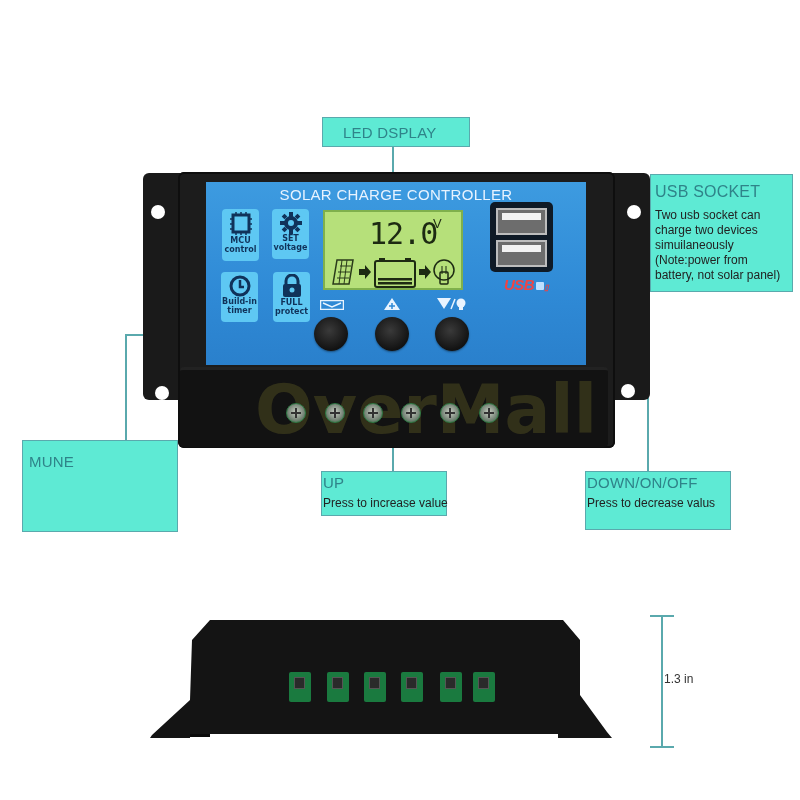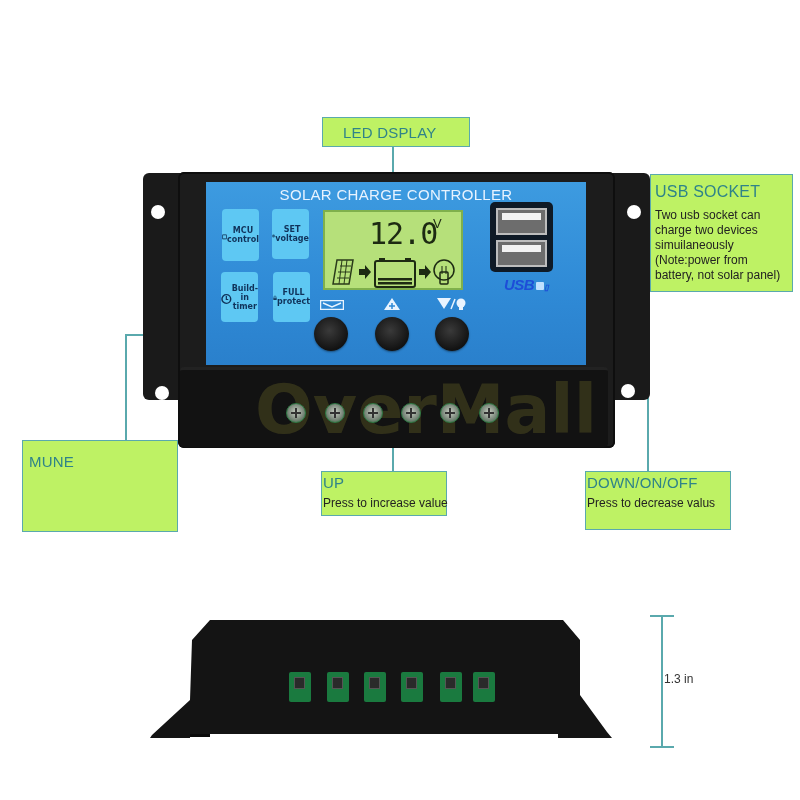--- a/index.html
+++ b/index.html
@@ -1,48 +1,48 @@
 <!DOCTYPE html>
 <html><head>
 <meta charset="utf-8">
 <style>
   * { box-sizing: border-box; margin: 0; padding: 0; }
   html, body { width: 800px; height: 800px; background: #ffffff; overflow: hidden; }
   body { position: relative; font-family: "Liberation Sans", sans-serif; color: #222; }
 
   .abs { position: absolute; }
-  .callout-box { position: absolute; border: 1.5px solid #5aa9ad; background: #bef264; }
+  .callout-box { position: absolute; border: 1.5px solid #5aa9ad; background: #5eead4; }
   .line-v { position: absolute; width: 1.5px; background: #5aa9ad; }
   .line-h { position: absolute; height: 1.5px; background: #5aa9ad; }
 
   .callout-title { color: #2f8389; font-size: 15px; letter-spacing: 0.2px; }
   .callout-text { color: #222; font-size: 12px; line-height: 15px; }
   .flange { position: absolute; background: #1a1a1a; border-radius: 6px; }
   .mount-hole { position: absolute; width: 14px; height: 14px; border-radius: 50%; background: #fff; }
   .body-main { position: absolute; left: 178px; top: 172px; width: 437px; height: 276px;
                background: #1c1c1c; border-radius: 6px; box-shadow: inset 0 0 0 2px #0e0e0e; }
   .panel { position: absolute; left: 206px; top: 182px; width: 380px; height: 183px;
            background: linear-gradient(180deg, #3d9be0 0%, #2f8ad6 60%, #2a80cc 100%); }
   .panel-title { position: absolute; left: 0; top: 4px; width: 100%; text-align: center;
                  color: #e8f3ff; font-size: 15px; letter-spacing: 0.3px; }
   .feat { position: absolute; width: 37px; background: #5ec8f3; border-radius: 4px;
-          display: flex; flex-direction: row; align-items: center; }
+          display: flex; flex-direction: column; align-items: center; }
   .feat-label { font-size: 8px; font-weight: bold; color: #10325a; text-align: center; line-height: 9px; font-family: "DejaVu Sans", sans-serif; }
   .lcd { position: absolute; left: 323px; top: 210px; width: 140px; height: 80px;
          background: #b6e07a; border: 2px solid #7fb04c; padding-left: 48px; }
   .lcd-value { position: absolute; left: 44px; top: 4px; font-family: "DejaVu Sans Mono", monospace;
                font-size: 30px; color: #1d2a12; letter-spacing: -1px; }
   .lcd-unit { position: absolute; left: 108px; top: 4px; font-size: 13px; color: #1d2a12; }
   .btn-round { position: absolute; width: 34px; height: 34px; border-radius: 50%;
                background: radial-gradient(circle at 45% 40%, #3a3a3a, #121212 70%); box-shadow: 0 1px 2px #0006; }
   .usb-frame { position: absolute; left: 490px; top: 202px; width: 63px; height: 70px;
                background: #0f1a26; border-radius: 5px; }
   .usb-port { position: absolute; left: 6px; width: 51px; height: 27px; background: #6d6d6d; border: 2px solid #bdbdbd; }
   .usb-port .slot { position: absolute; left: 4px; top: 3px; width: 39px; height: 7px; background: #f2f2f2; }
-  .usb-logo { position: absolute; left: 504px; top: 276px; color: #1d4ed8; font-size: 15px; font-style: italic; font-weight: bold; letter-spacing: -0.5px; }
+  .usb-logo { position: absolute; left: 504px; top: 276px; color: #ef4444; font-size: 15px; font-style: italic; font-weight: bold; letter-spacing: -0.5px; }
 
   .terminal-block { position: absolute; left: 180px; top: 367px; width: 428px; height: 80px;
                     background: #121212; border-radius: 4px; border-top: 3px solid #222; }
   .screw { position: absolute; width: 20px; height: 20px; border-radius: 50%;
            background: radial-gradient(circle at 50% 45%, #c9cfc4 0%, #7d8a7d 55%, #2e5c3a 100%); border: 1.5px solid #2f7a45; }
   .screw::before { content: ""; position: absolute; left: 4px; top: 8px; width: 10px; height: 2px; background: #333; }
   .screw::after { content: ""; position: absolute; left: 8px; top: 4px; width: 2px; height: 10px; background: #333; }
   .watermark { position: absolute; left: 255px; top: 370px; font-size: 68px; font-weight: bold;
                color: rgba(110, 105, 40, 0.35); letter-spacing: 0px; font-family: "DejaVu Sans", sans-serif; }
   .side-terminal { position: absolute; top: 672px; width: 22px; height: 30px; background: #1a7a3f; border-radius: 2px; }

